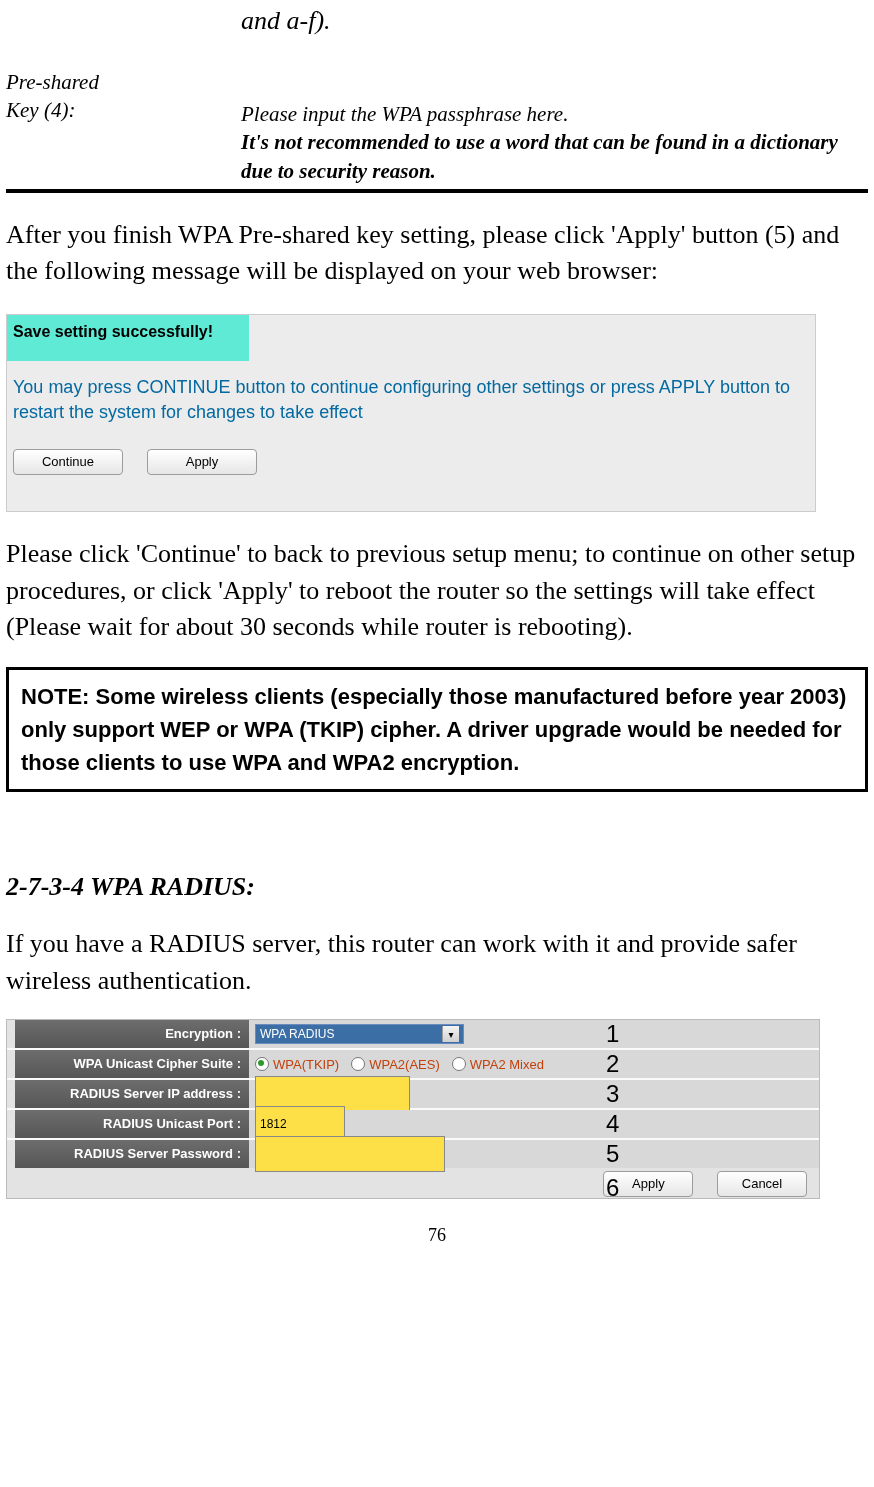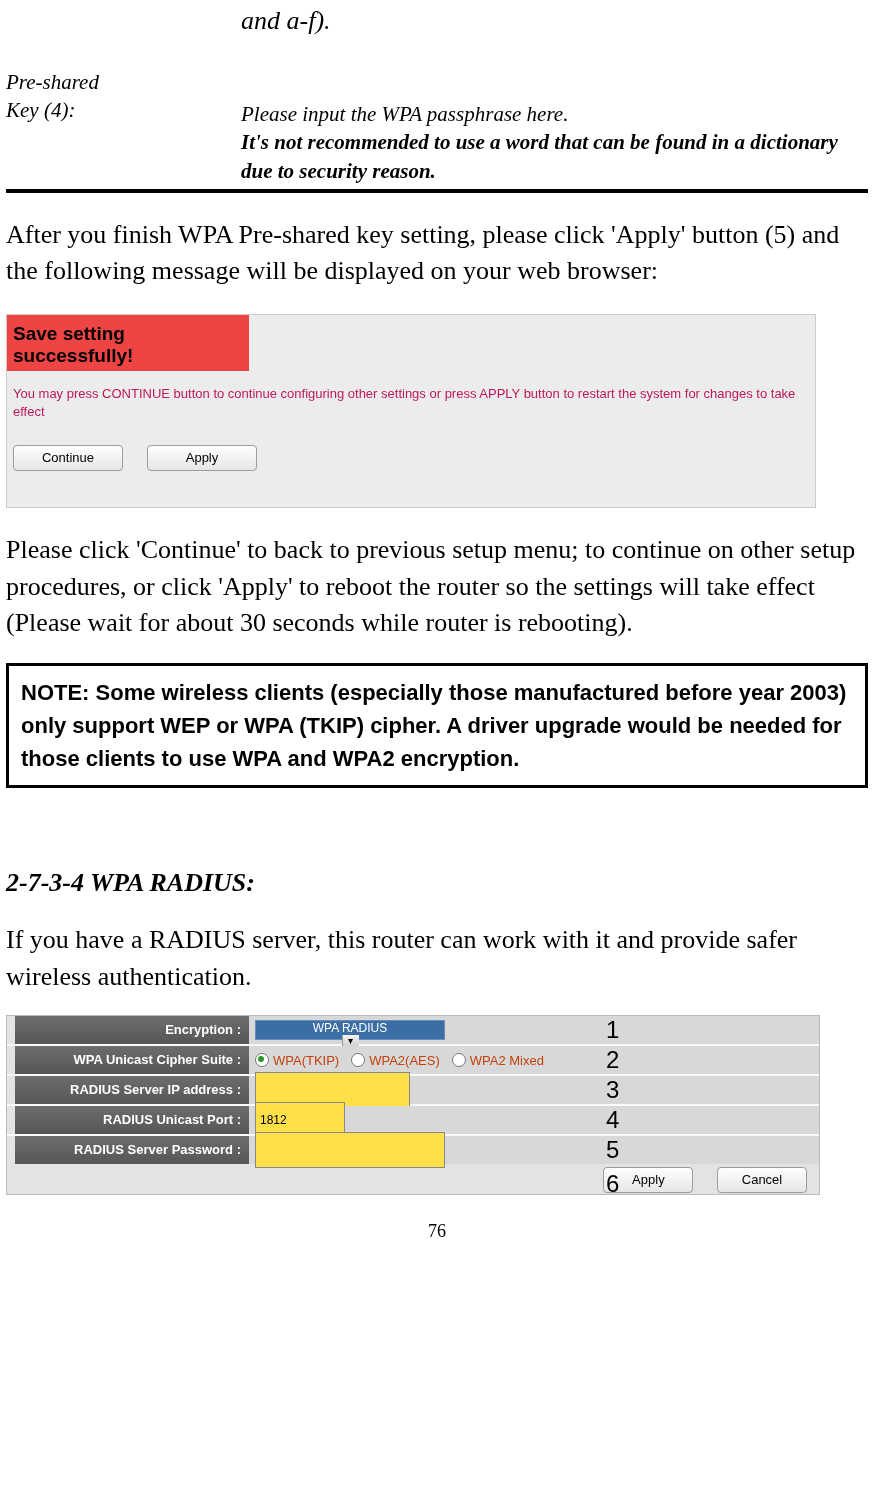--- a/index.html
+++ b/index.html
@@ -50,30 +50,30 @@
   .savebox {
     margin-top: 24px;
     border: 1px solid #ccc;
     background: #ececec;
     width: 808px;
     padding-bottom: 36px;
   }
   .savebox-title {
     font-family: Arial, sans-serif;
     font-weight: bold;
-    font-size: 19px;
-    background: #ef4444;
-    padding: 8px 6px 4px 6px;
+    font-size: 16px;
+    background: #5eead4;
+    padding: 8px 6px 20px 6px;
     margin: 0;
     width: 230px;
   }
   .savebox-msg {
     font-family: Arial, sans-serif;
-    font-size: 13px;
-    color: #be185d;
+    font-size: 18px;
+    color: #0369a1;
     line-height: 1.4;
     padding: 14px 6px 0 6px;
   }
   .savebox-btns {
     padding: 24px 6px 0 6px;
   }
   .ui-btn {
     display: inline-block;
     width: 110px;
     height: 26px;
@@ -139,26 +139,25 @@
     padding-left: 6px;
     gap: 12px;
   }
   .r-select {
     display:inline-flex;
     align-items:center;
     background: #3a6ea5;
     color: #fff;
     border: 1px solid #6a8bbf;
     height: 20px;
-    width: 190px;
+    width: 209px;
     padding: 0 4px;
     box-sizing: border-box;
     font-size: 12px;
     justify-content: space-between;
-    flex-direction: column;
   }
   .r-select .arrow {
     width: 16px;
     height: 16px;
     background: linear-gradient(#f4f4f4,#d0d0d0);
     border-left: 1px solid #9c9c9c;
     display:flex;align-items:center;justify-content:center;
     color:#000;
     font-size:10px;
   }

